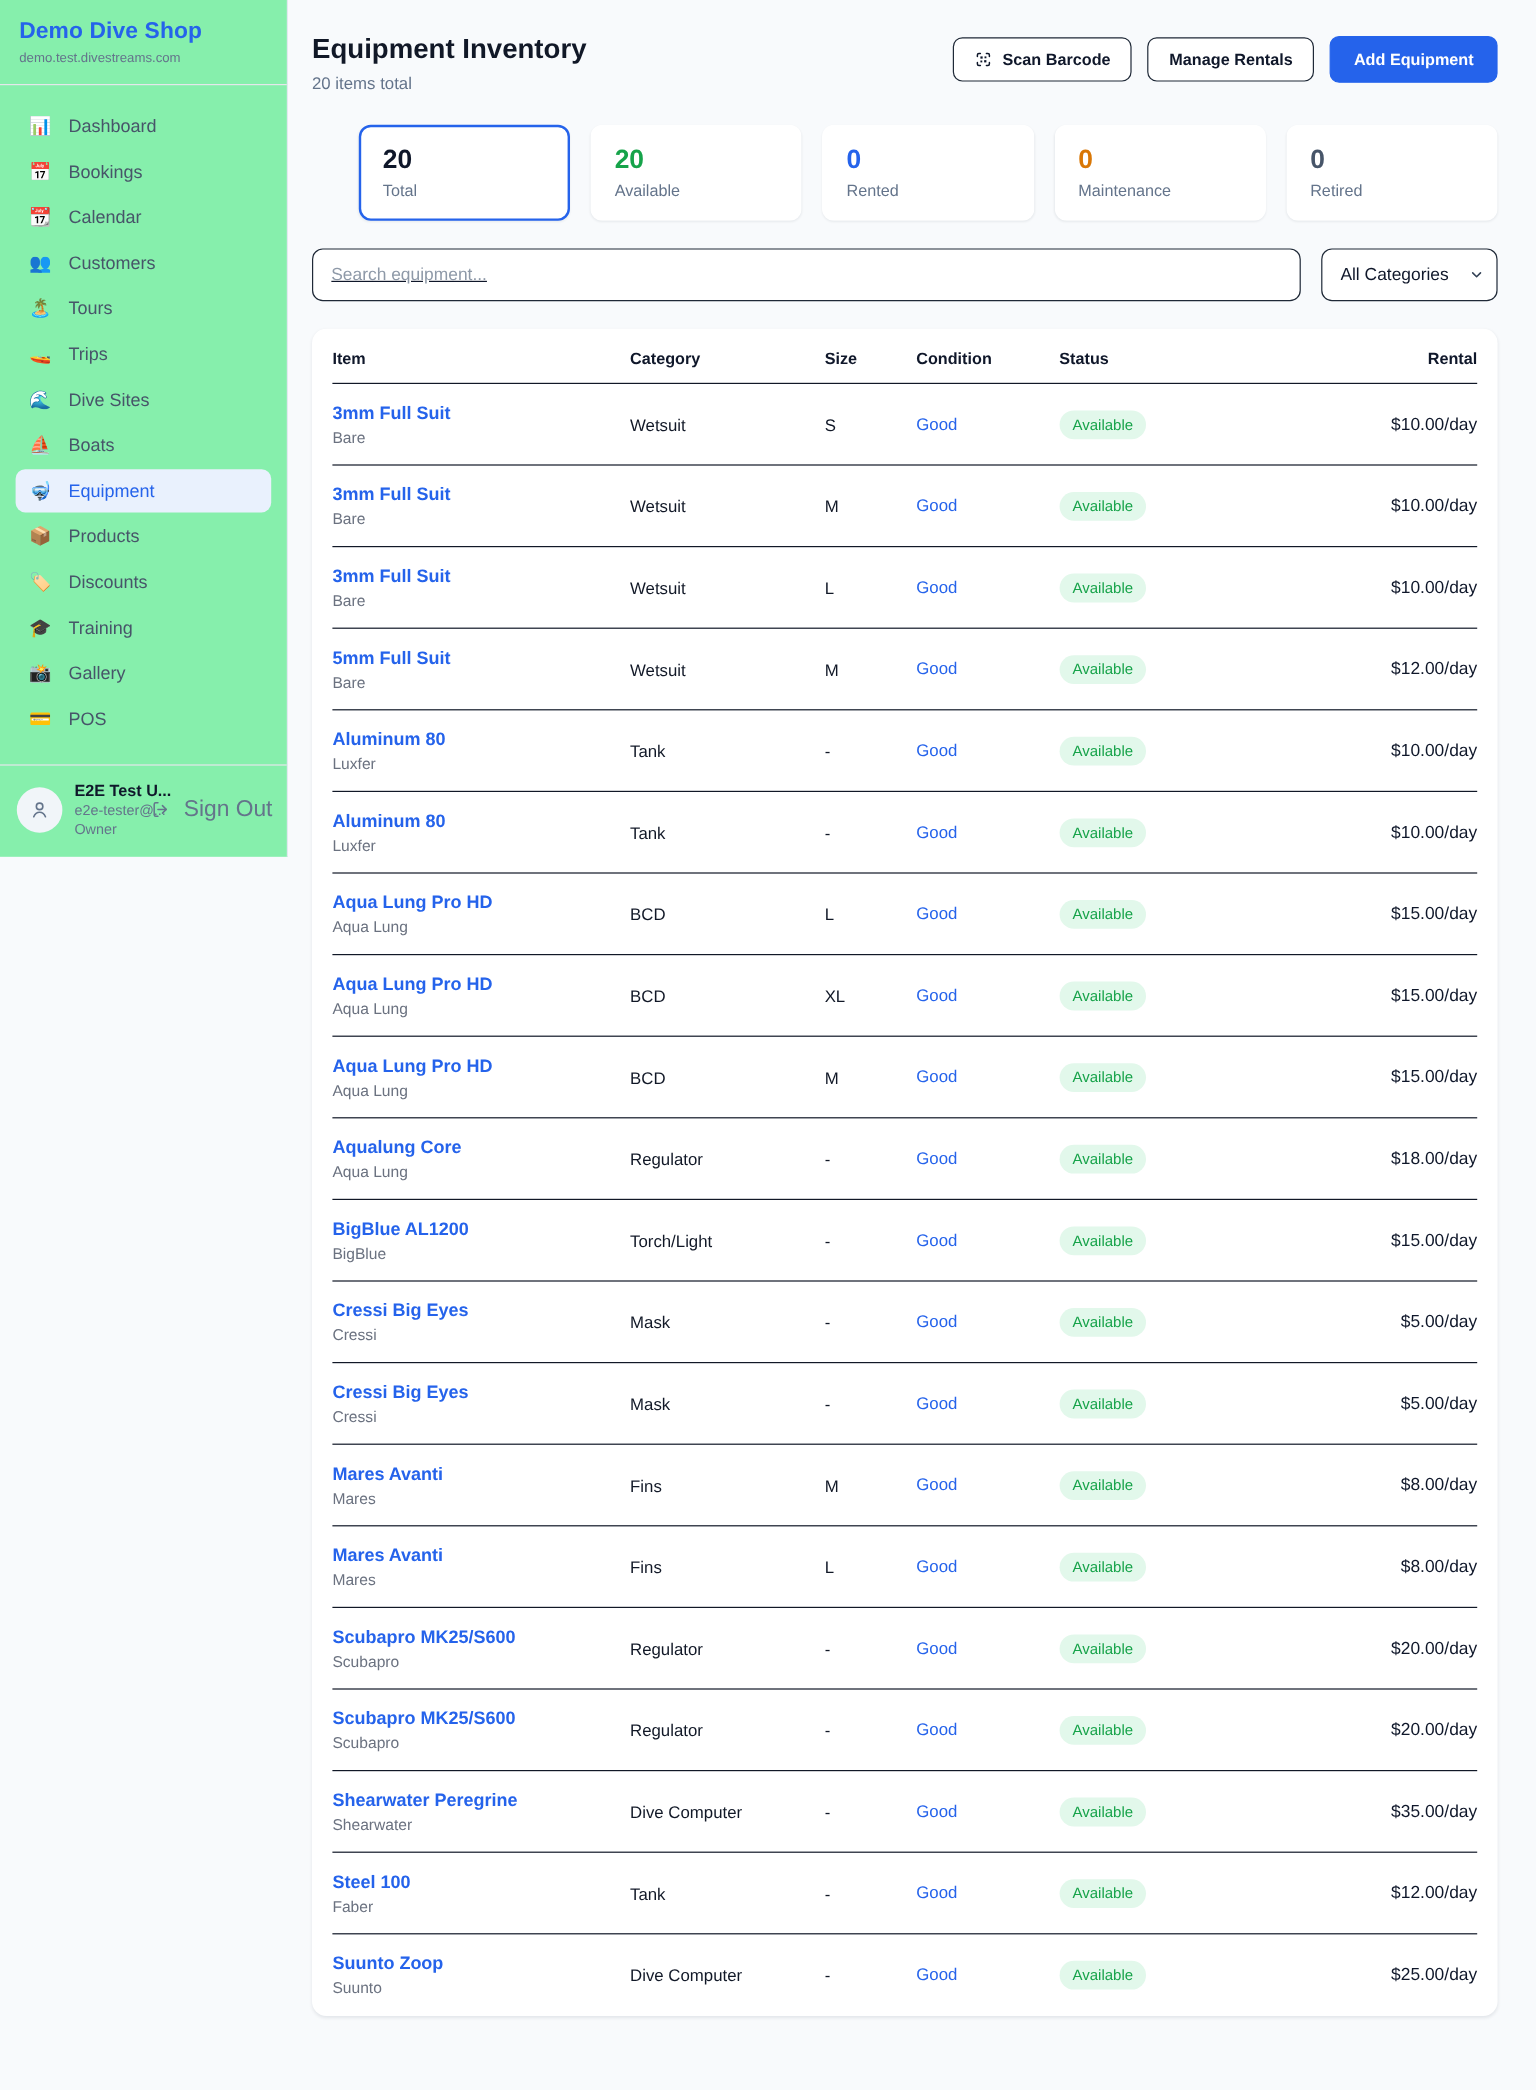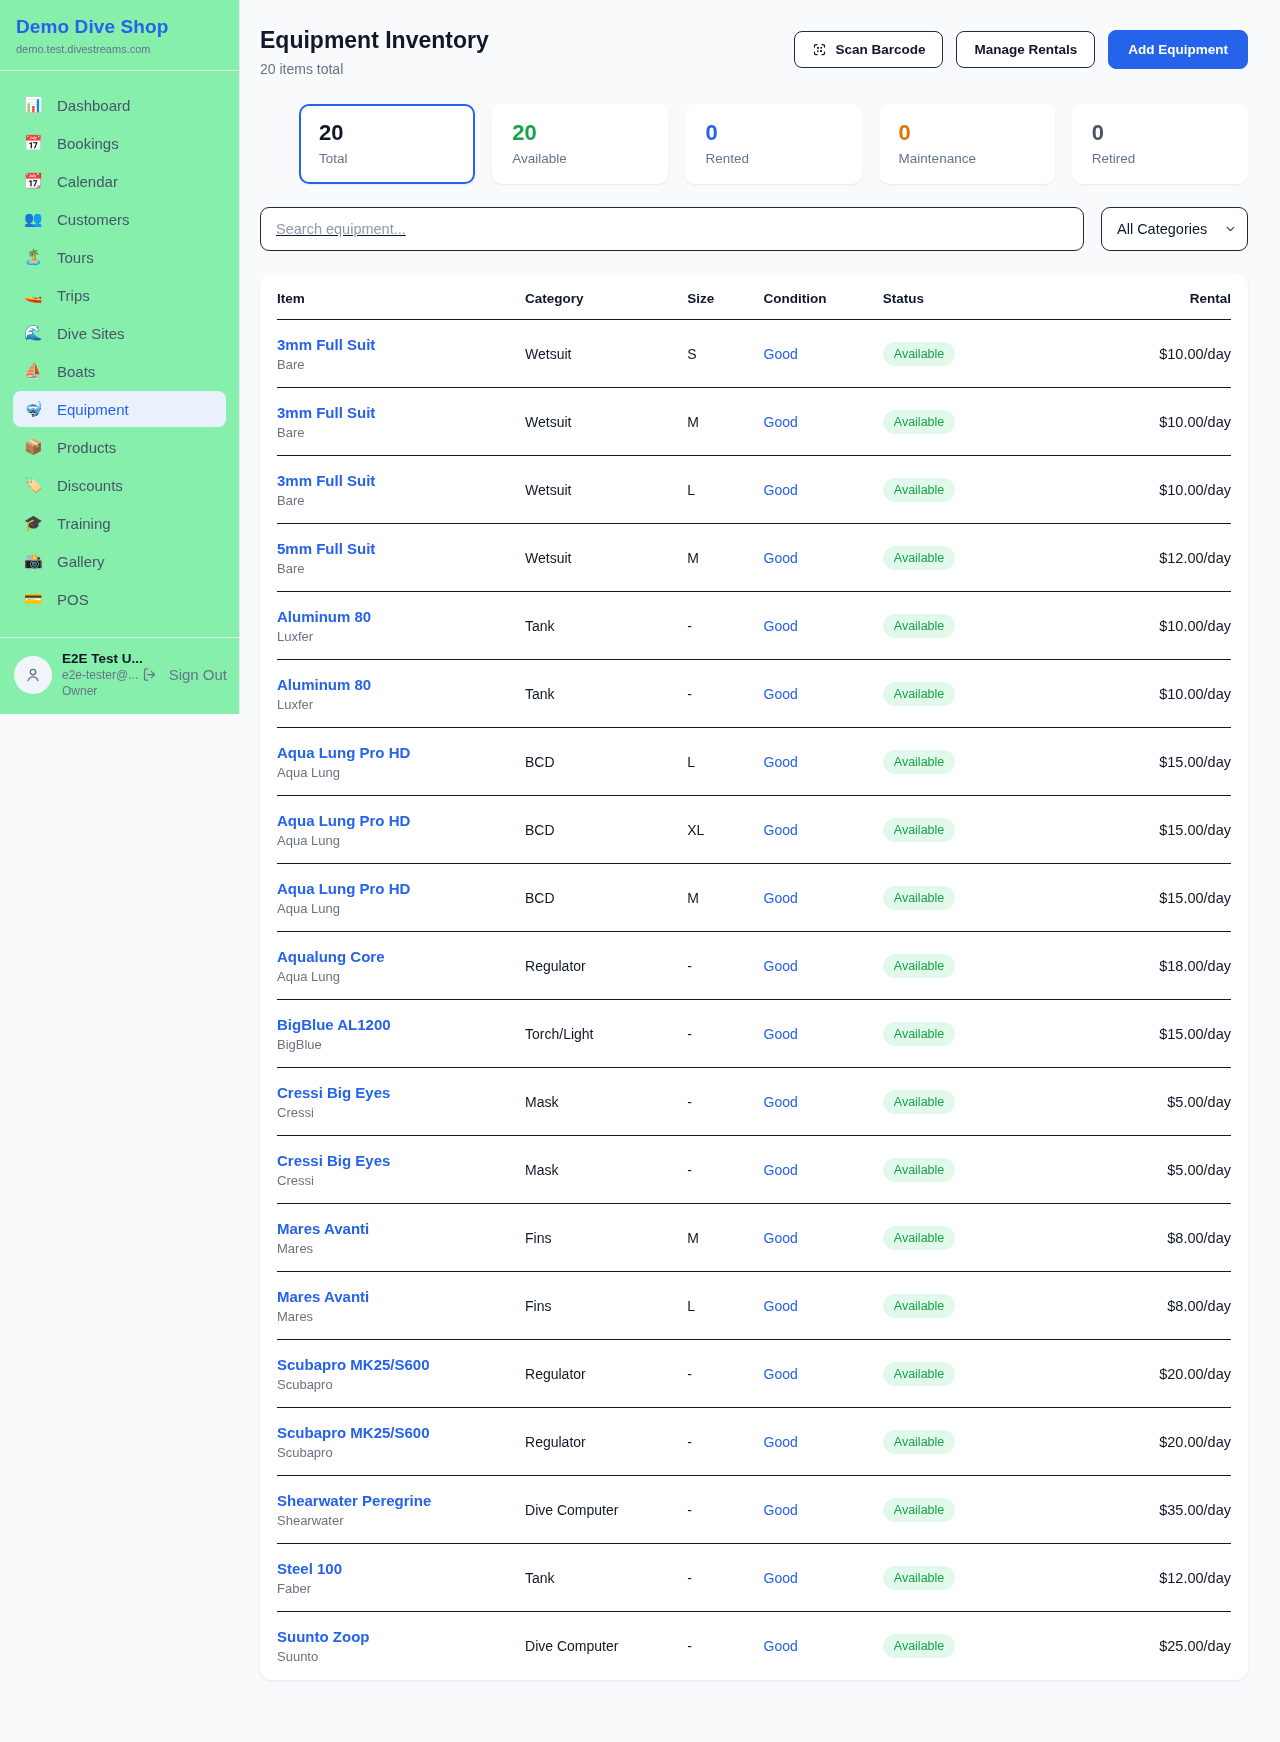--- a/index.html
+++ b/index.html
@@ -31,21 +31,21 @@
     border-top:1px solid #e5e7eb; margin-top:8px;
     padding:13px 12px 16px 14px; display:flex; align-items:center; gap:10px;
   }
   .avatar {
     width:38px; height:38px; border-radius:50%; background:#f1f5f9;
     display:flex; align-items:center; justify-content:center; color:#64748b; flex:0 0 38px;
   }
   .user-info { flex:1; min-width:0; }
   .user-name { font-weight:bold; font-size:13.5px; color:#0f172a; white-space:nowrap; }
   .user-email, .user-role { font-size:12px; color:#64748b; margin-top:2px; white-space:nowrap; }
-  .signout { display:flex; gap:12px; align-items:center; color:#64748b; font-size:15px; cursor:pointer; white-space:nowrap; }
+  .signout { display:flex; gap:12px; align-items:center; color:#64748b; font-size:19px; cursor:pointer; white-space:nowrap; }
   
   .main { margin-left:240px; padding:27px 32px 30px 20px; }
   .header-row { display:flex; justify-content:space-between; align-items:flex-start; }
   .page-title { font-size:23px; font-weight:800; color:#111827; }
   .page-sub { font-size:14px; color:#64748b; margin-top:7px; }
   .hdr-buttons { display:flex; gap:13px; align-items:center; margin-top:3px; }
   .btn {
     border-radius:8px; font-size:13.5px; font-weight:600; padding:10px 17px;
     display:inline-flex; align-items:center; gap:8px;
     background:#fff; border:1px solid #1f2937; color:#0f172a; cursor:pointer;

